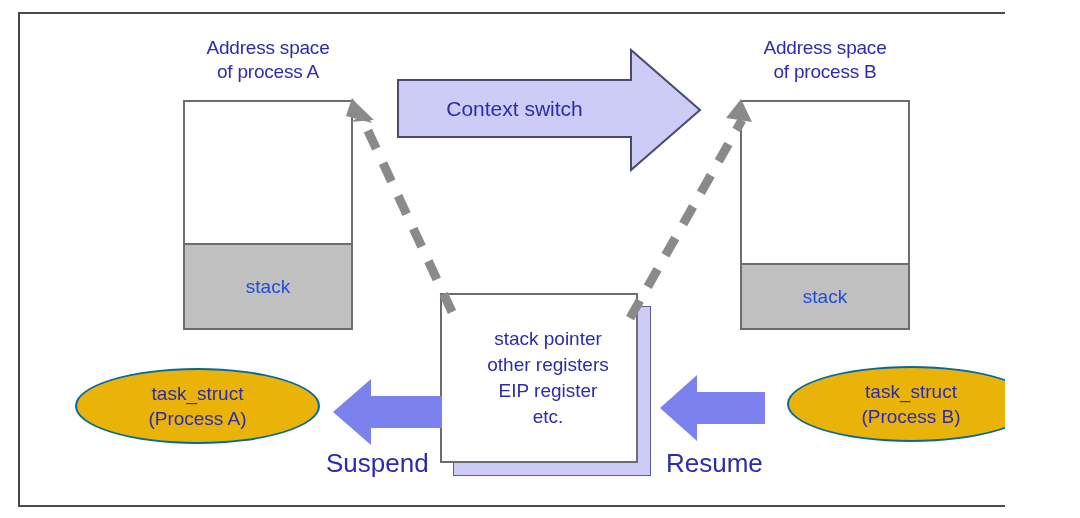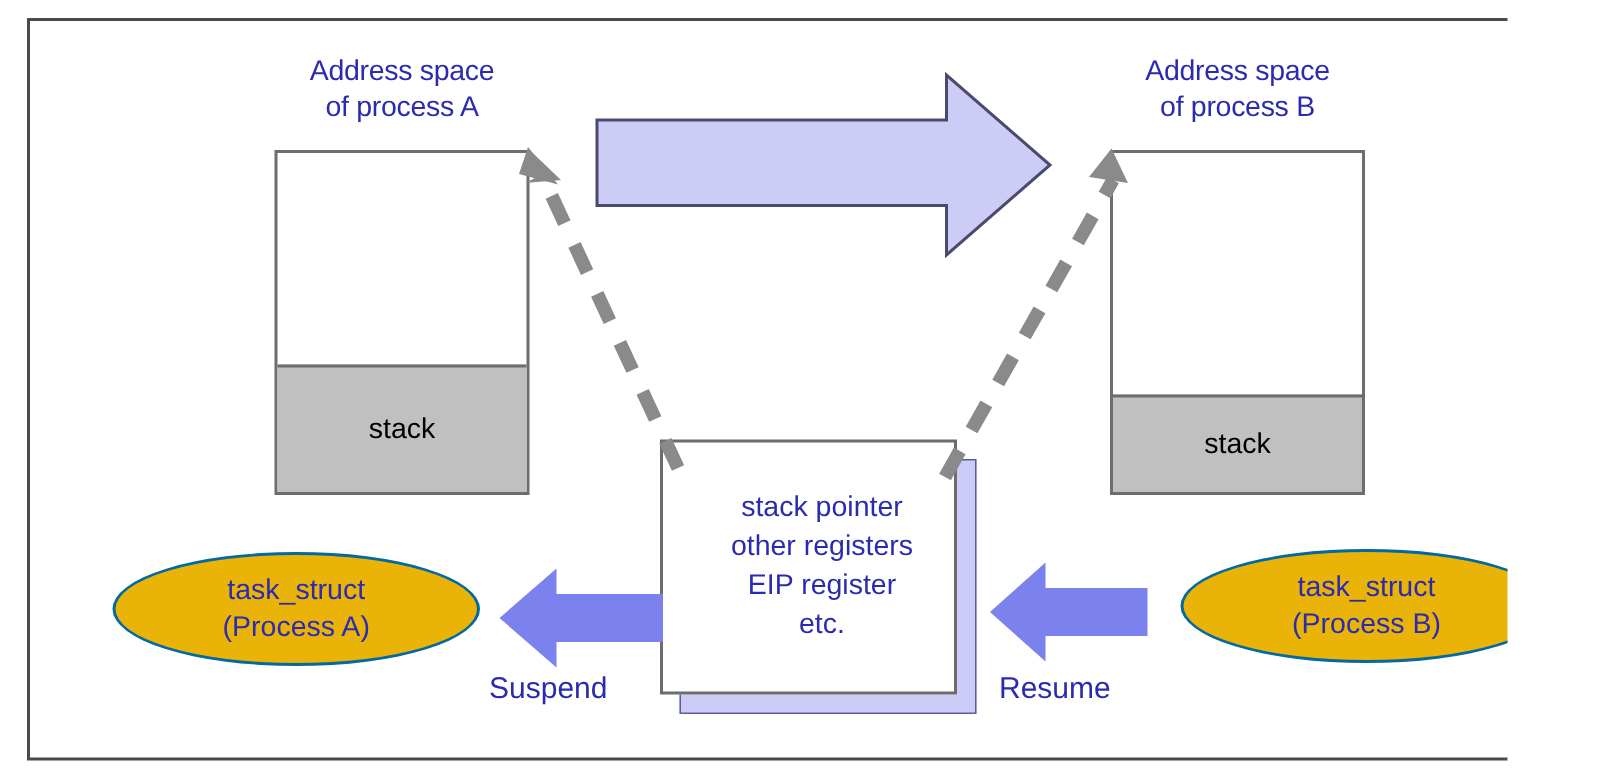--- a/index.html
+++ b/index.html
@@ -48,21 +48,21 @@
     right: 0;
     bottom: 0;
     background: #c0c0c0;
     border-top: 2px solid #6d6d6d;
     box-sizing: border-box;
     display: flex;
     align-items: center;
     justify-content: center;
   }
   .stack-text {
-    color: #000000;
+    color: #1d4ed8;
     font-size: 19px;
   }
   
   #cpu-shadow {
     position: absolute;
     left: 453px;
     top: 306px;
     width: 198px;
     height: 170px;
     background: #ccccf6;
@@ -121,21 +121,21 @@
     position: absolute;
     left: 0;
     top: 0;
     width: 1080px;
     height: 518px;
     pointer-events: none;
   }
   .caption {
     position: absolute;
     color: #2b2bb0;
-    font-size: 20px;
+    font-size: 26px;
   }
 </style>
 </head>
 <body>
 
 <div id="canvas">
   <div id="frame"></div>
 
   <div class="lbl" style="left:183px; top:36px; width:170px;">Address space
 of process A</div>
@@ -182,13 +182,14 @@
     <polygon points="741,99 752,122 726,118" fill="#8a8a8a"></polygon>
 
     <polygon points="333,412 371,379 371,396 442,396 442,428 371,428 371,445" fill="#7b82ee"></polygon>
 
     <polygon points="660,408 697,375 697,392 765,392 765,424 697,424 697,441" fill="#7b82ee"></polygon>
   </svg>
 
   <div class="caption" style="left:326px; top:448px;">Suspend</div>
   <div class="caption" style="left:650px; top:448px;margin-left:16px;">Resume</div>
 
+  <div class="caption" style="left:398px; top:97px; width:233px; text-align:center; font-size:21px;">Context switch</div>
 </div>
 
 </body></html>

